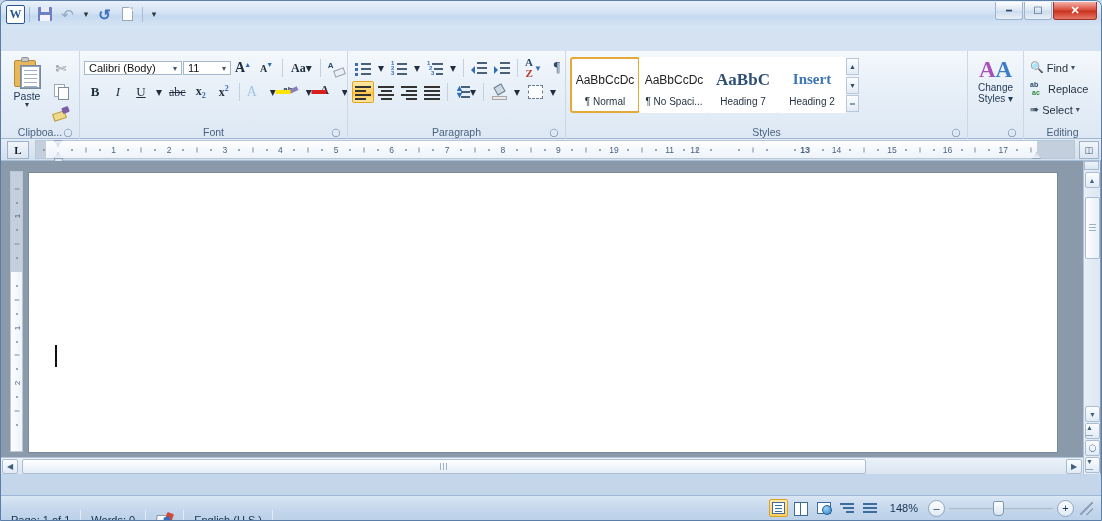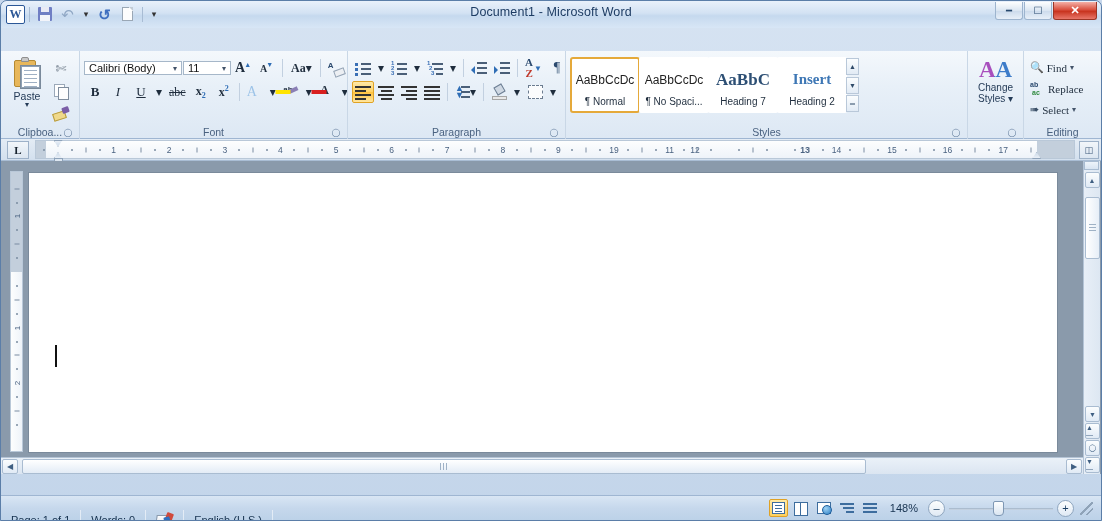--- a/index.html
+++ b/index.html
@@ -224,21 +224,21 @@
   .g-change{ width:56px; }
   .chg-btn{ width:50px;display:flex;flex-direction:column;align-items:center;padding-top:2px; }
   .chg-ico{ font-family:"Liberation Serif",serif; font-size:23px; line-height:24px;
     background:linear-gradient(90deg,#a84fbd 0%,#a84fbd 45%,#3d7cc9 46%,#3d7cc9 100%);
     -webkit-background-clip:text; background-clip:text; color:transparent; font-weight:bold; }
   .chg-txt{ font-size:10px;color:#243b57;line-height:11px;text-align:center; }
 
   
   .g-edit{ width:78px; }
   .edit-row{ display:flex;align-items:center;height:21px;gap:3px;padding-left:2px; }
-  .edit-lbl{ font-size:11px;color:#1f2d3d;font-family:Liberation Serif, serif; }
+  .edit-lbl{ font-size:11px;color:#1f2d3d; }
   .ico-find{ font-size:11px;color:#2b4a6f; }
   .ico-replace{ position:relative;width:15px;height:13px;font-size:7px;color:#2b4a6f;font-weight:bold; }
   .ico-replace .t{position:absolute;top:-1px;left:0;}
   .ico-replace .b2{position:absolute;bottom:-1px;left:2px;color:#2f8a3f;}
   .ico-select{ font-size:11px;color:#3b5068; }
 
   
   .rulerbar{
     position:absolute; top:138px; left:0; right:0; height:22px;
     background:linear-gradient(180deg,#e4ecf5,#d3e0ee);
@@ -391,21 +391,20 @@
           <span class="glyph redo">↺</span>
         </div>
       <div class="qbtn">
           <span class="ico-newdoc"></span>
         </div>
       <div class="qsep"></div>
       <div class="qbtn" style="width:14px">
           <span class="qdrop">▾</span>
         </div>
     </div>
-    <div class="title">Document1  -  Microsoft Word</div>
     <div class="wincontrols">
       <div class="wc min">
           <span>━</span>
         </div>
       <div class="wc">
           <span>☐</span>
         </div>
       <div class="wc close">
           <span>✕</span>
         </div>

